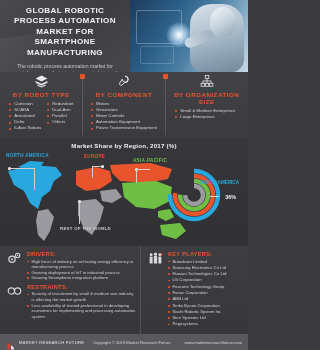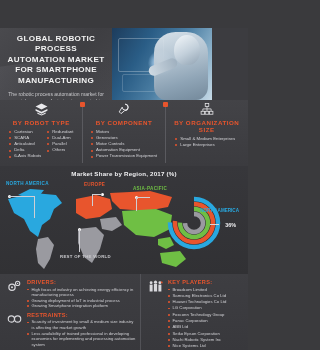--- a/index.html
+++ b/index.html
@@ -5,21 +5,21 @@
   * { box-sizing: border-box; margin: 0; padding: 0; }
   html, body {
     width: 248px; height: 350px;
     background: #3a3a3d;
     font-family: "Liberation Sans", sans-serif;
     overflow: hidden;
   }
   .page { position: relative; width: 248px; height: 350px; background: #3c3c40; }
 
   
-  .header { position: relative; width: 212px; height: 72px; display: flex; margin-top: 28px; }
+  .header { position: relative; width: 248px; height: 72px; display: flex; }
   .header-left {
     width: 130px; height: 72px;
     background: linear-gradient(135deg,#4a4a4e 0%, #3e3e42 55%, #47474b 100%);
     padding: 6px 7px 0 7px;
     position: relative; overflow: hidden;
   }
   .header-left:before {
     content:""; position:absolute; left:-10px; top:30px; width:150px; height:70px;
     background: linear-gradient(115deg, rgba(120,120,128,.22) 0%, rgba(80,80,88,.05) 60%);
     transform: rotate(-8deg);

